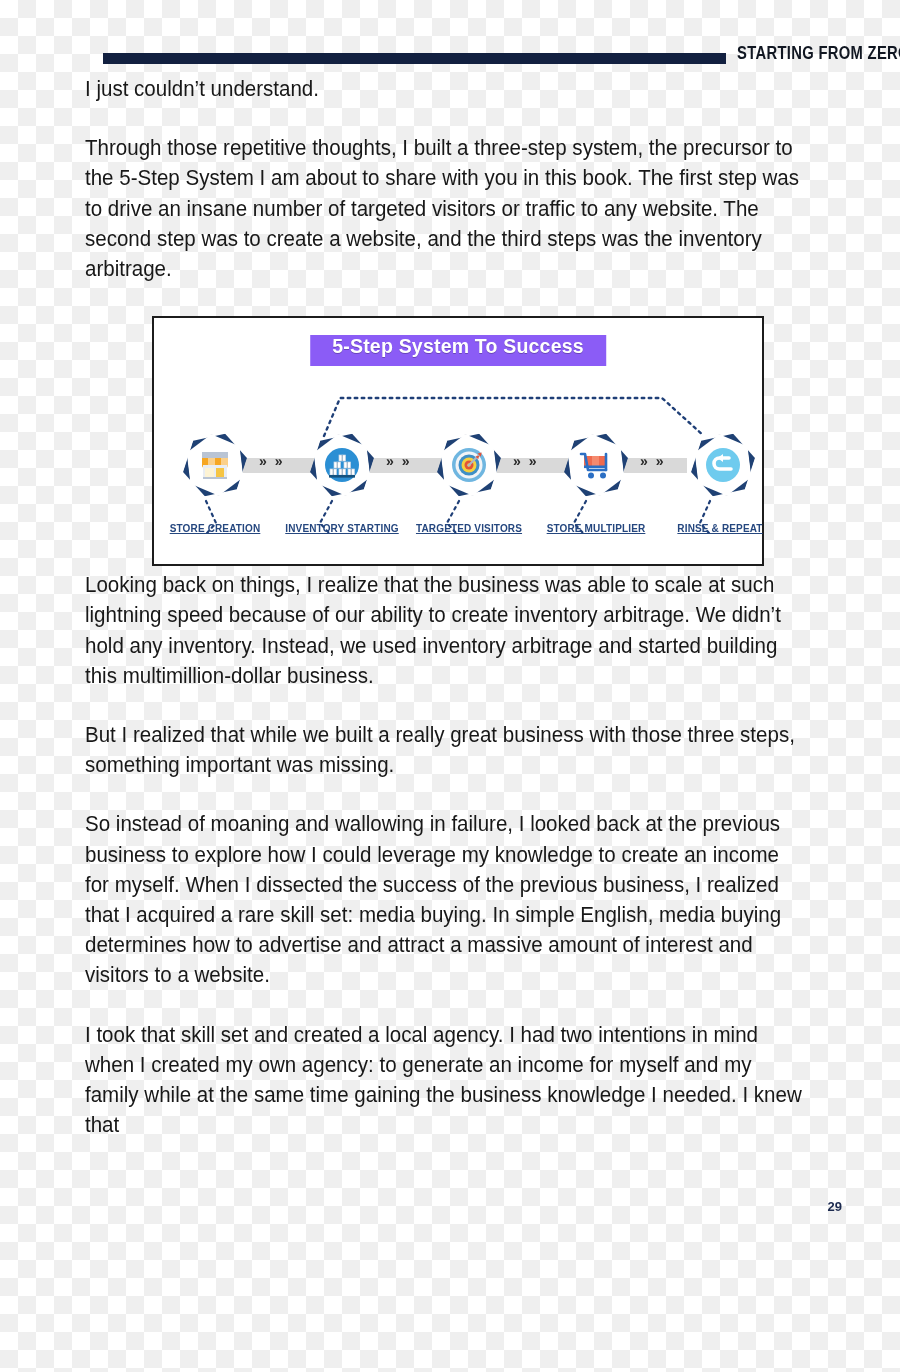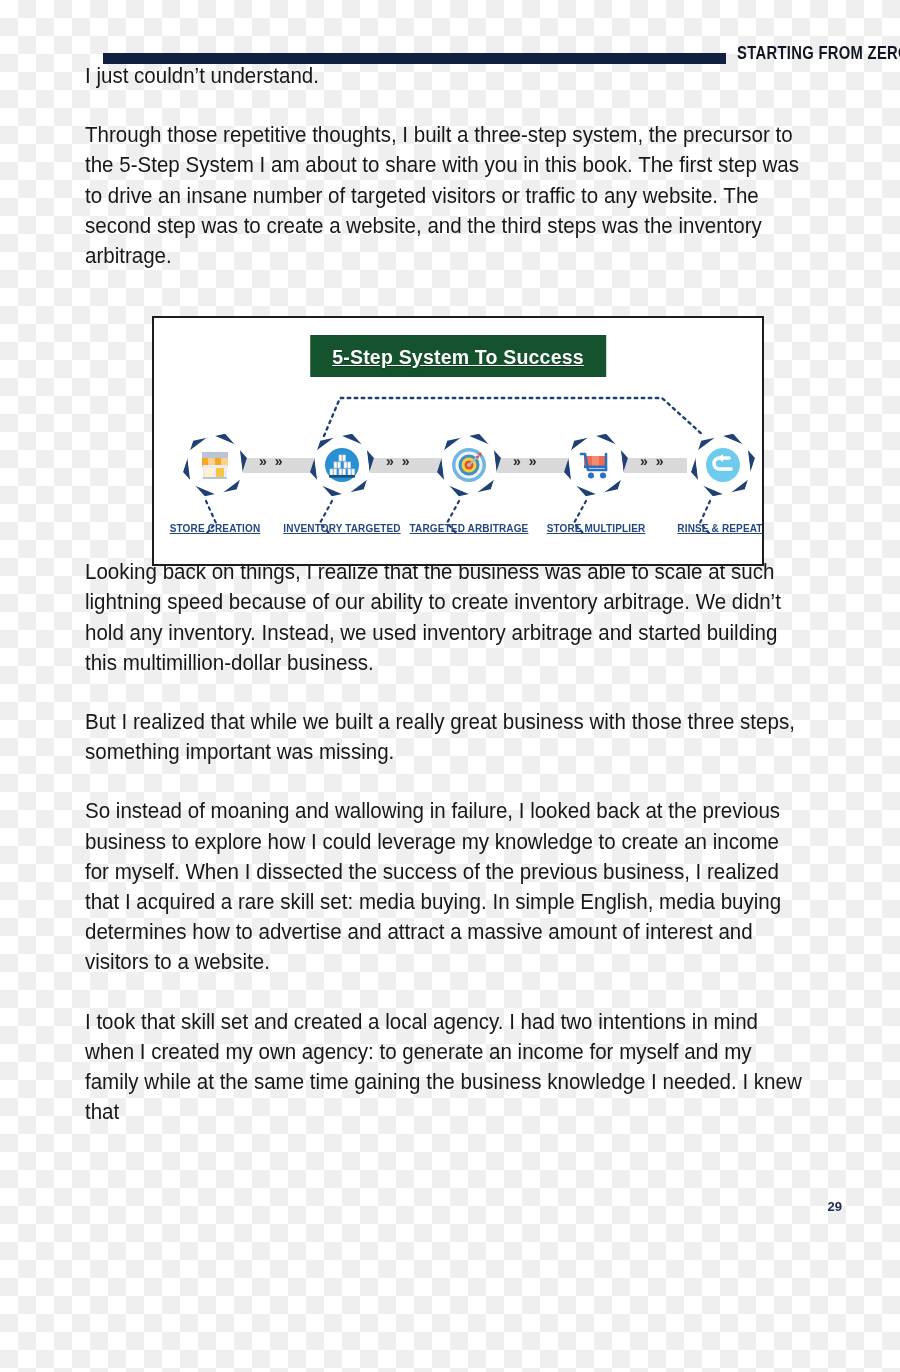--- a/index.html
+++ b/index.html
@@ -50,21 +50,21 @@
     color: #111722;
     transform: scaleX(0.82);
     transform-origin: left center;
     white-space: nowrap;
   }
 
   
   .content {
     position: absolute;
     left: 85px;
-    top: 61px;
+    top: 74px;
     width: 752px;
   }
   .para {
     font-family: "Liberation Sans Narrow", "Liberation Sans", sans-serif;
     font-size: 21.5px;
     line-height: 30.2px;
     color: #181818;
     margin: 0 0 29px 0;
     transform: scaleX(0.955);
     transform-origin: left top;
@@ -86,30 +86,29 @@
   .fig-inner {
     position: relative;
     width: 100%;
     height: 100%;
   }
   .fig-banner {
     position: absolute;
     left: 50%;
     transform: translateX(-50%);
     top: 17px;
-    background: #14532d;
+    background: #8b5cf6;
     color: #ffffff;
     font-family: "Liberation Sans", sans-serif;
     font-weight: bold;
     font-size: 19.5px;
     letter-spacing: 0.2px;
-    padding: 11px 22px 8px 22px;
+    padding: 0 22px 8px 22px;
     white-space: nowrap;
     text-shadow: 0 1px 0 rgba(0,0,0,0.25);
-    text-decoration: underline;
   }
 
   .steps {
     position: absolute;
     left: 0; right: 0;
     top: 92px;
     height: 110px;
   }
   .connector-band {
     position: absolute;
@@ -324,22 +323,22 @@
           <div class="hex-front"></div>
           <svg class="node-icon" viewBox="0 0 40 40">
             <circle cx="20" cy="20" r="17" fill="#6fcbee"></circle>
             <path d="M26 13h-9.5a5.5 5.5 0 0 0 0 11H28" fill="none" stroke="#ffffff" stroke-width="3.6" stroke-linecap="round" stroke-linejoin="round"></path>
             <path d="M20 9l-5.5 4 5.5 4z" fill="#ffffff"></path>
           </svg>
         </div>
       </div>
 
       <div class="step-label" style="left:61px">STORE CREATION</div>
-      <div class="step-label" style="left:188px">INVENTORY TARGETED</div>
-      <div class="step-label" style="left:315px">TARGETED ARBITRAGE</div>
+      <div class="step-label" style="left:188px">INVENTORY STARTING</div>
+      <div class="step-label" style="left:315px">TARGETED VISITORS</div>
       <div class="step-label" style="left:442px">STORE MULTIPLIER</div>
       <div class="step-label" style="left:566px">RINSE &amp; REPEAT</div>
 
     </div>
   </div>
 
   <div class="page-number">29</div>
 
 </div>
 

